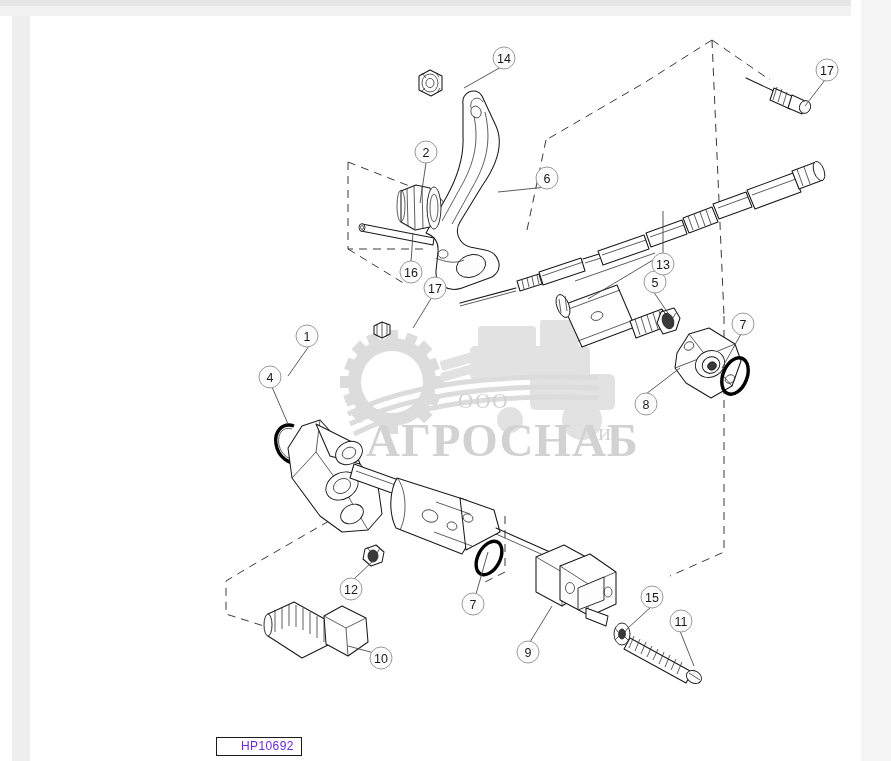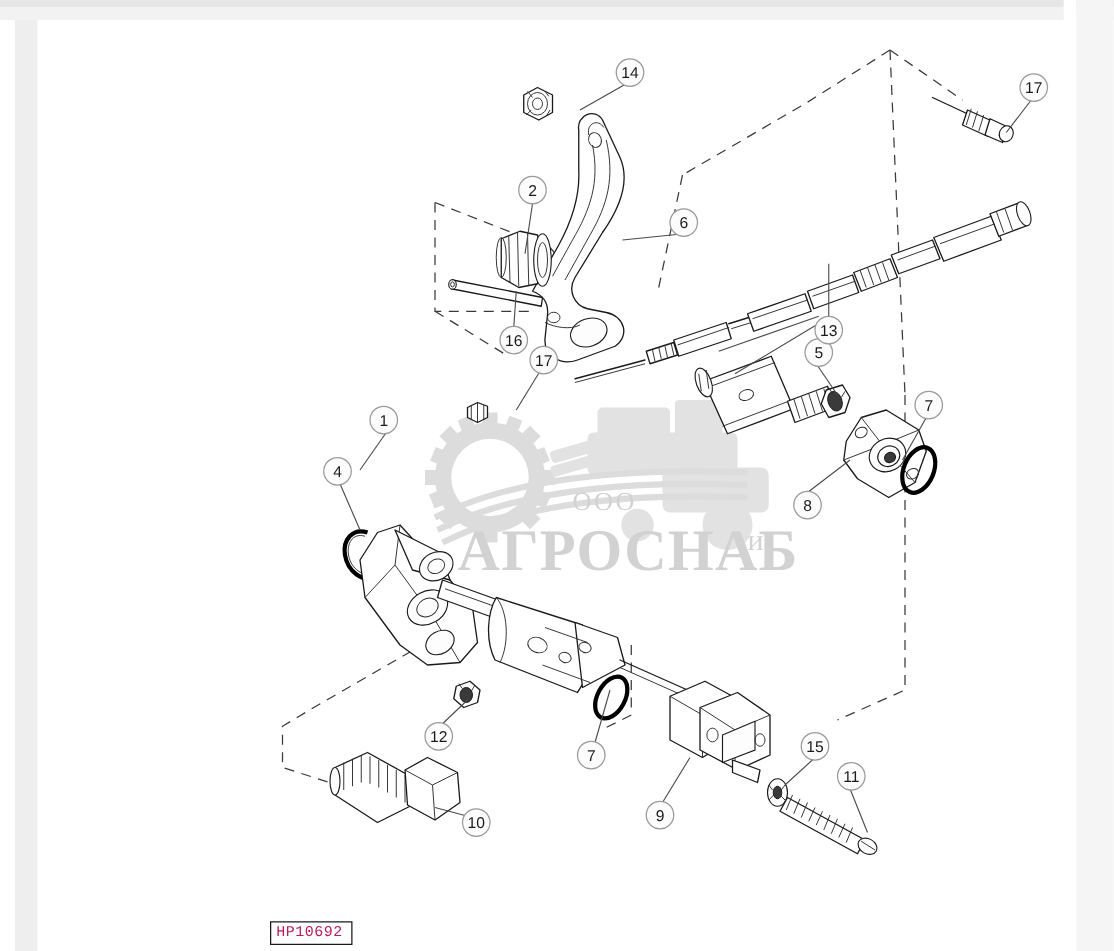--- a/index.html
+++ b/index.html
@@ -26,23 +26,23 @@
   
   #watermark{
     position:absolute;left:300px;top:300px;width:320px;height:160px;
     pointer-events:none;opacity:1;
   }
 
   
   #plate{
     position:absolute;left:186px;top:721px;
     border:1px solid #1a1a1a;background:#ffffff;
-    padding:1px 7px 2px 4px;
-    font-size:12px;letter-spacing:.4px;color:#be185d;
-    font-family:Liberation Mono, monospace;
+    padding:1px 7px 2px 24px;
+    font-size:12px;letter-spacing:.4px;color:#6d28d9;
+    font-family:Liberation Sans, sans-serif;
     line-height:14px;white-space:nowrap;
   }
 
   .callout-text{
     font-family:"Liberation Sans", sans-serif;
     font-size:12.5px;fill:#1a1a1a;text-anchor:middle;
     dominant-baseline:central;
   }
   .wm-text{font-family:"Liberation Serif", serif;fill:#d2d2d2;}
 </style>

